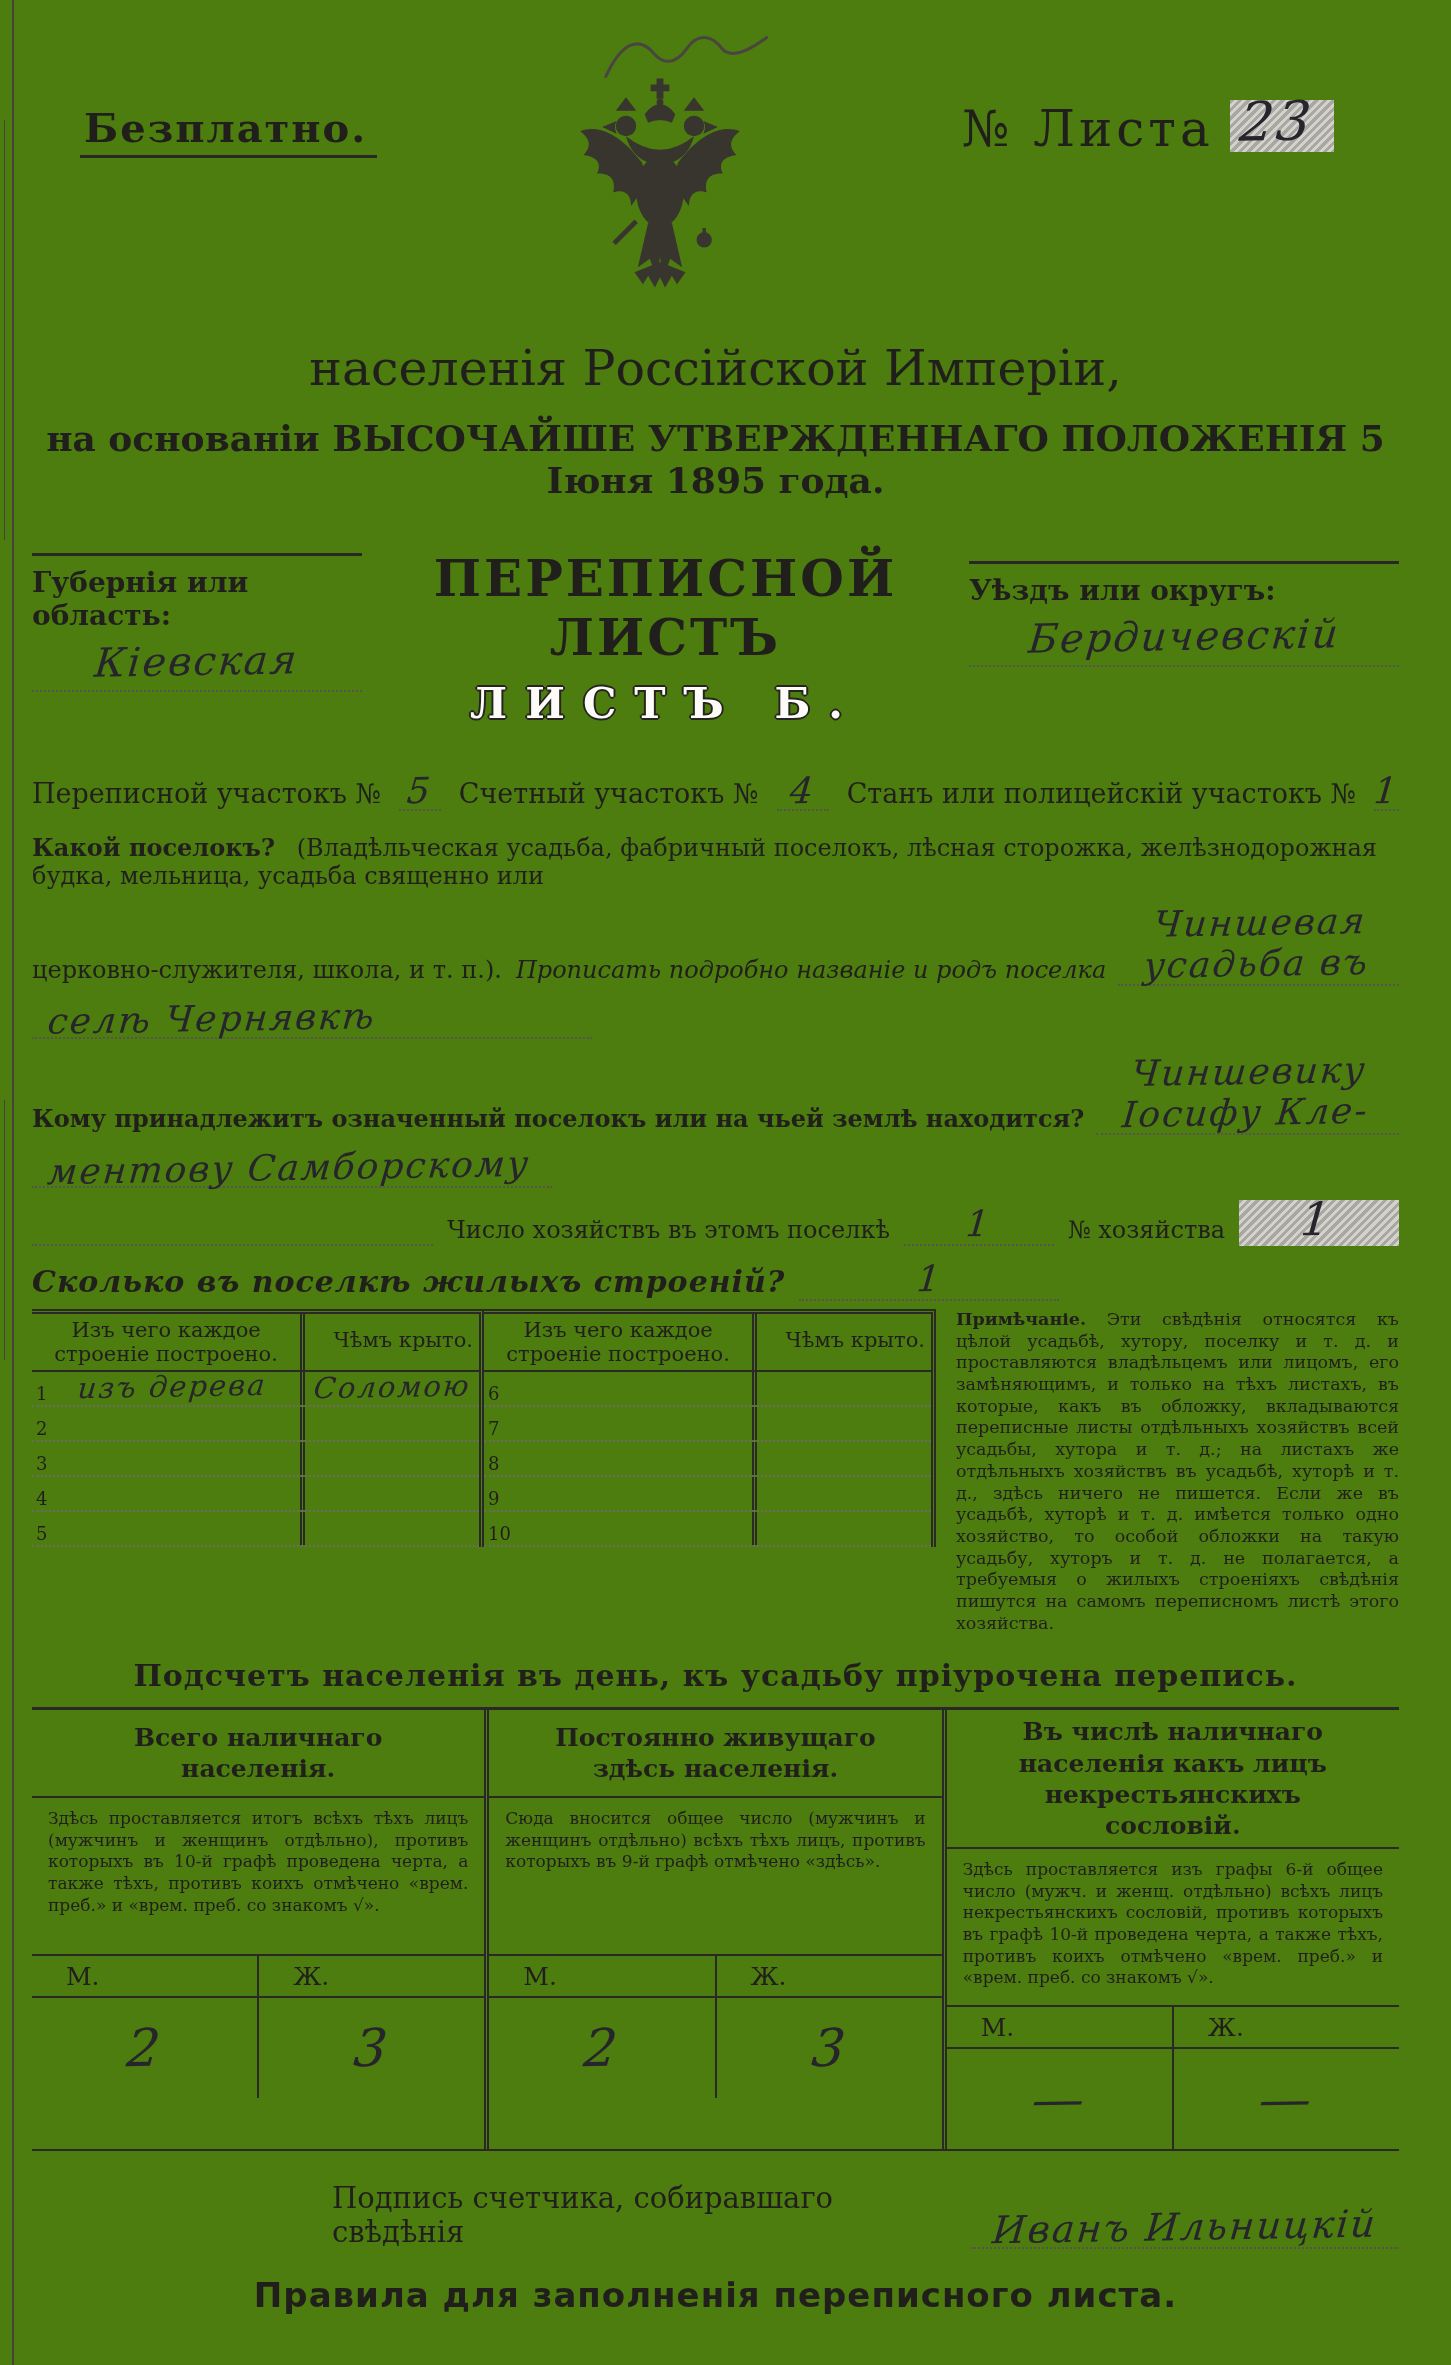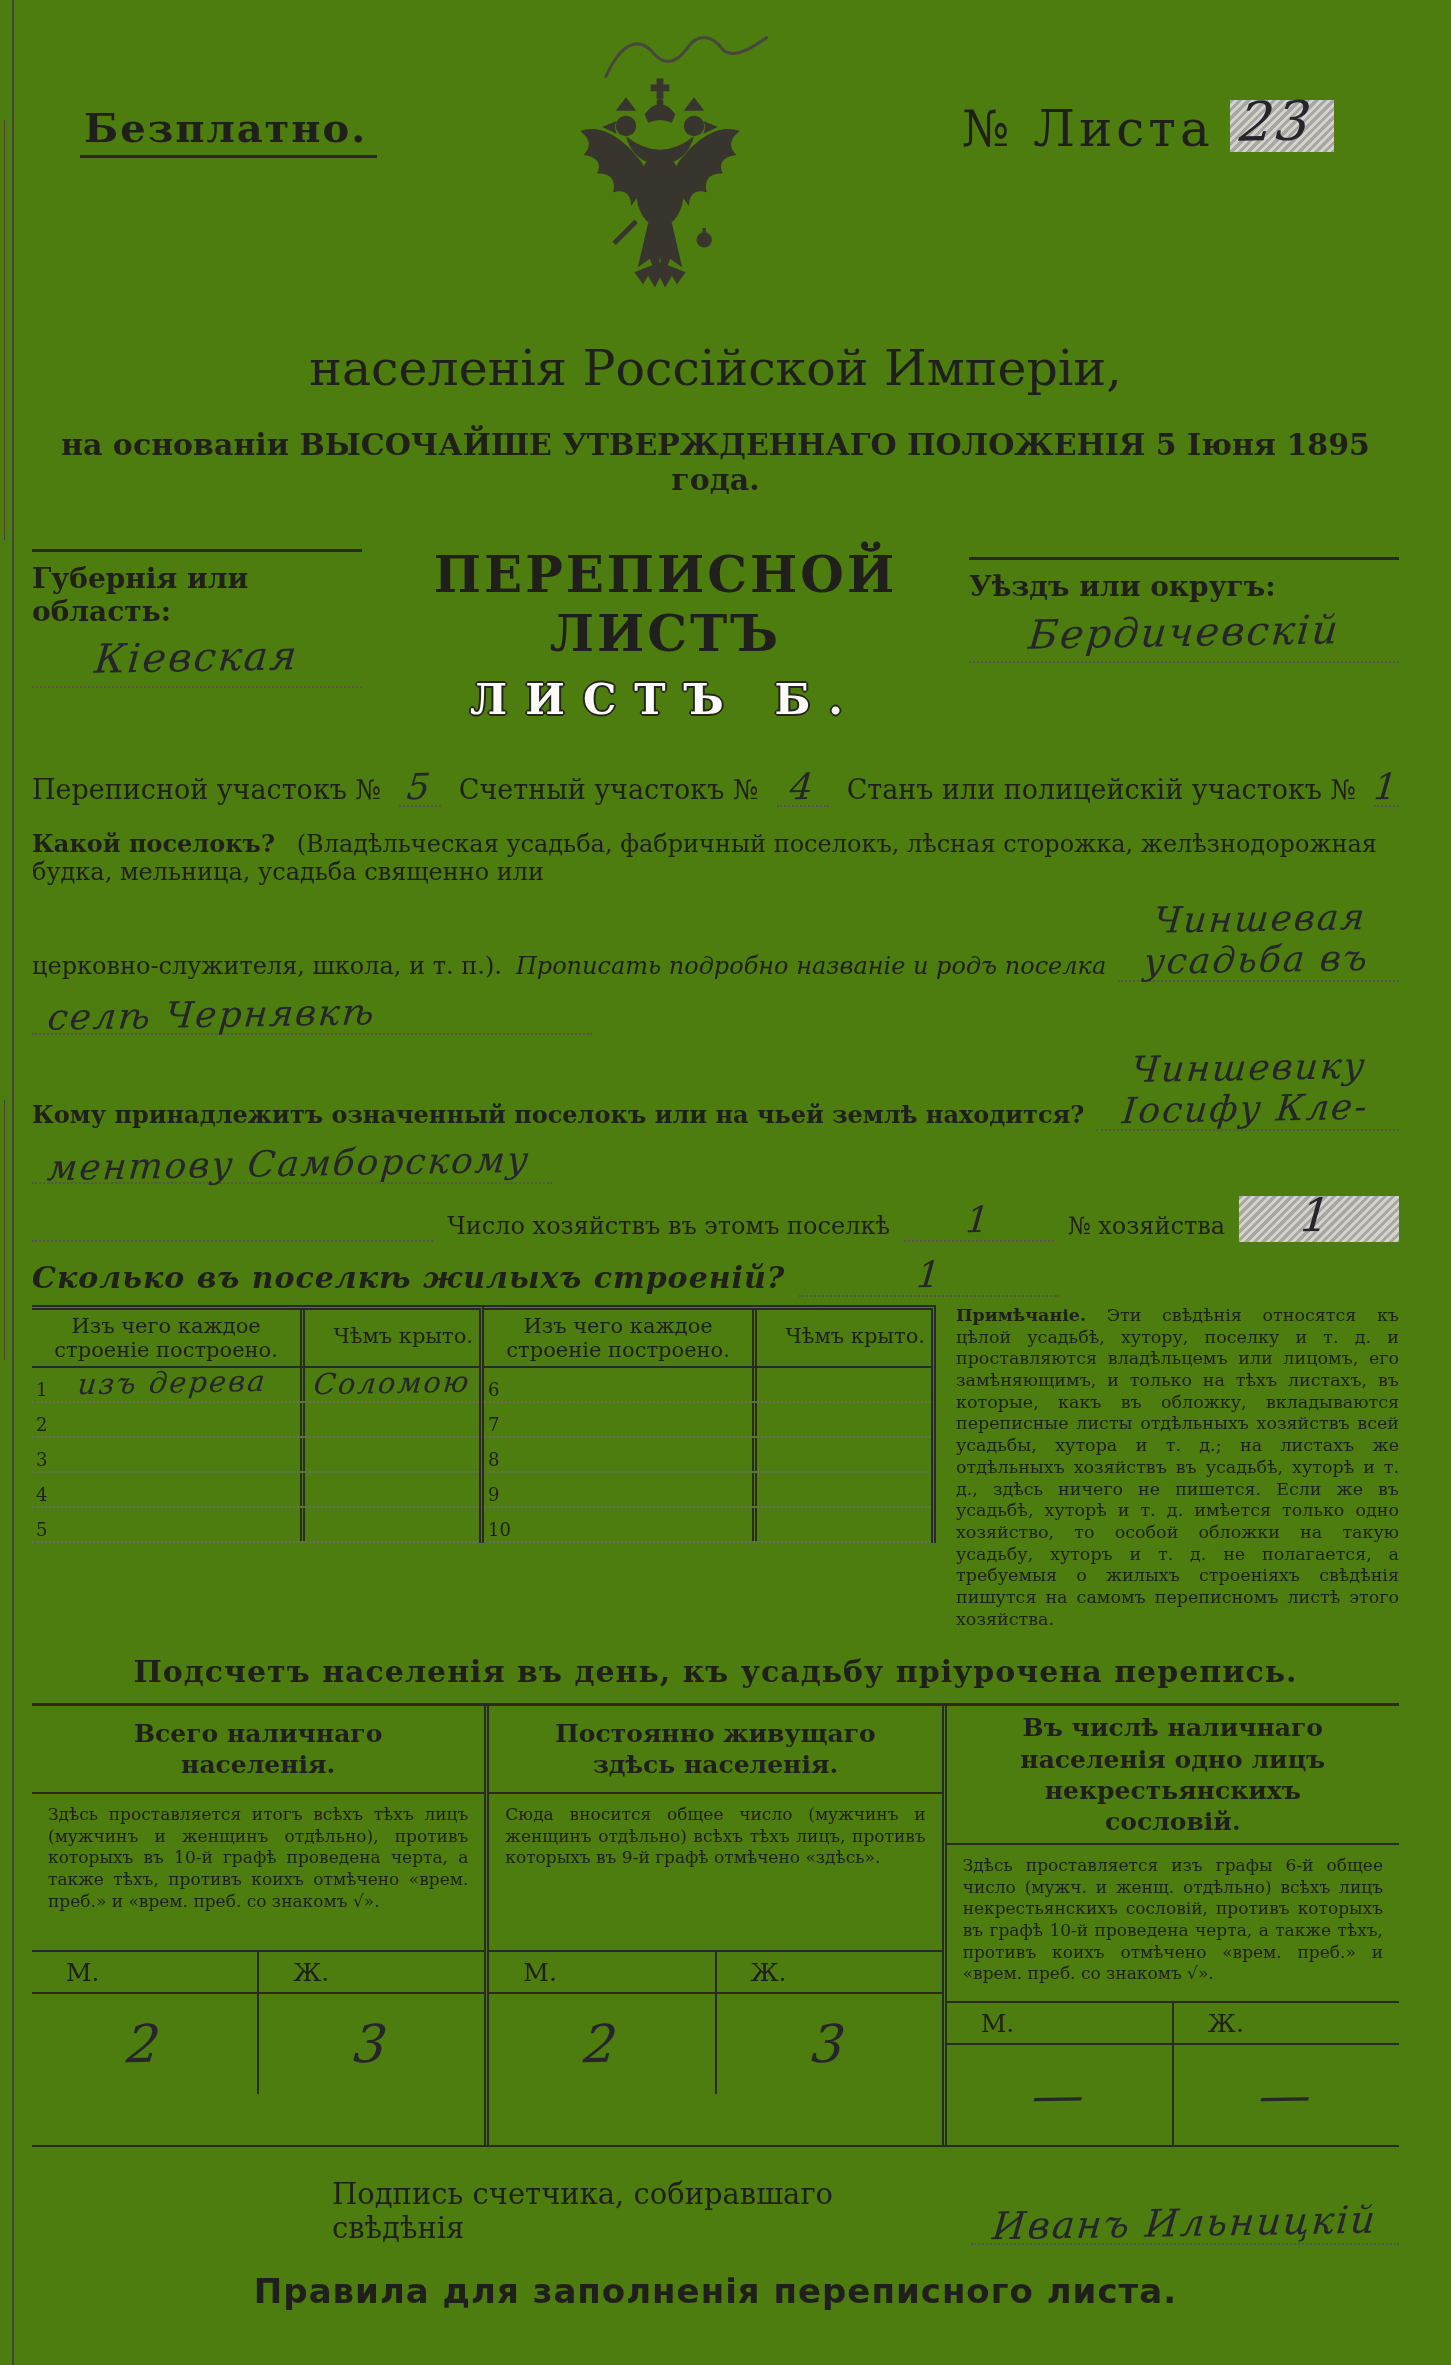--- a/index.html
+++ b/index.html
@@ -29,21 +29,21 @@
 
   
   .hw { font-family:"DejaVu Serif", serif; font-style:italic; color:#26252b;
         display:inline-block; letter-spacing:2px; transform:skewX(-6deg) rotate(-1deg); }
 
   
   .content { padding:0 52px 0 32px; }
 
   .t1 { text-align:center; font-size:66px; font-weight:bold; letter-spacing:2px; margin-top:10px; }
   .t2 { text-align:center; font-size:49px; margin-top:18px; }
-  .t3 { text-align:center; font-size:30px; font-weight:bold; margin-top:30px; }
+  .t3 { text-align:center; font-size:36px; font-weight:bold; margin-top:20px; }
 
   .formrow { display:flex; align-items:flex-start; margin-top:52px; }
   .fbox { border-top:3px solid #2a2824; padding-top:10px; }
   .fbox.gub { width:330px; }
   .fbox.uezd { width:430px; margin-top:8px; }
   .fbox-label { font-size:28px; font-weight:bold; }
   .fbox-value { margin-top:6px; border-bottom:2px dotted #57544e; text-align:center; height:54px; }
   .fbox-value .hw { font-size:40px; }
   .fcenter { flex:1; text-align:center; margin-top:-4px; padding:0 24px; }
   .fc1 { font-size:50px; font-weight:bold; letter-spacing:3px; }
@@ -336,21 +336,21 @@
           <div class="m">
               <span class="hw">2</span>
             </div>
           <div class="f">
               <span class="hw">3</span>
             </div>
         </div>
       </div>
 
       <div class="pgroup">
-        <div class="phead">Въ числѣ наличнаго населенія одно лицъ некрестьянскихъ сословій.</div>
+        <div class="phead">Въ числѣ наличнаго населенія какъ лицъ некрестьянскихъ сословій.</div>
         <div class="pdesc">Здѣсь проставляется изъ графы 6-й общее число (мужч. и женщ. отдѣльно) всѣхъ лицъ некрестьянскихъ сословій, противъ которыхъ въ графѣ 10-й проведена черта, а также тѣхъ, противъ коихъ отмѣчено «врем. преб.» и «врем. преб. со знакомъ √».</div>
         <div class="pmf">
           <div class="m">М.</div>
           <div class="f">Ж.</div>
         </div>
         <div class="pvals">
           <div class="m">
               <span class="hw">—</span>
             </div>
           <div class="f">

